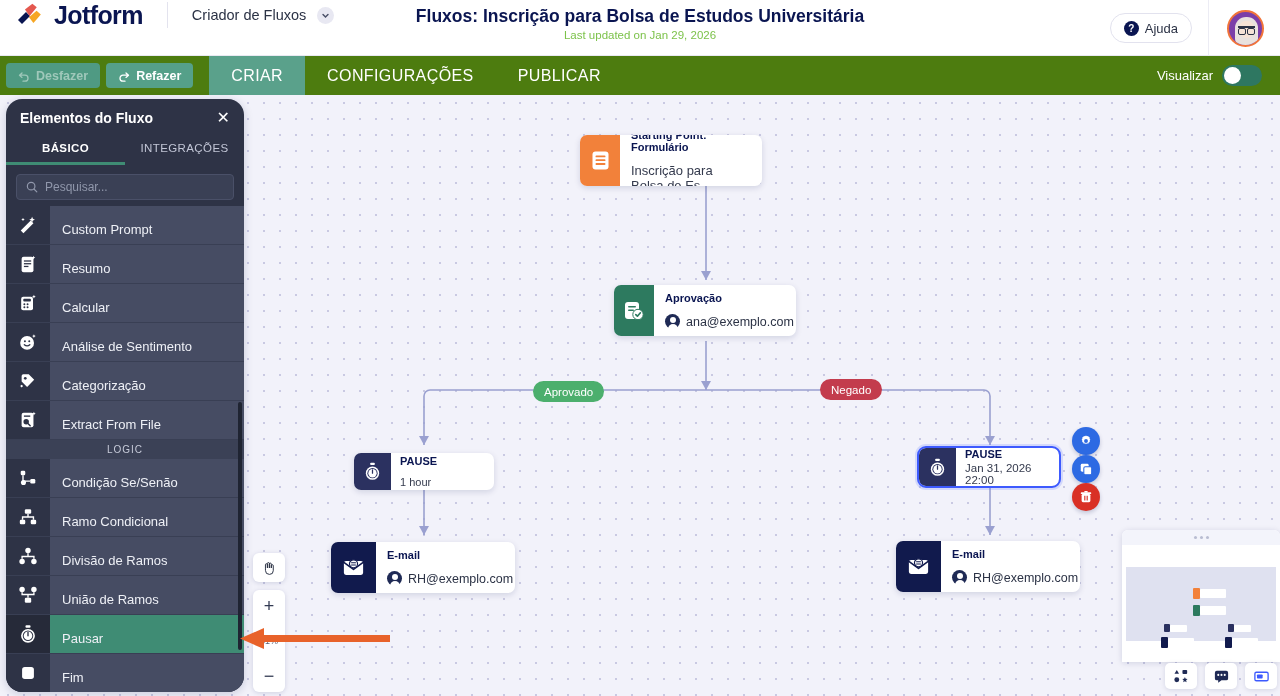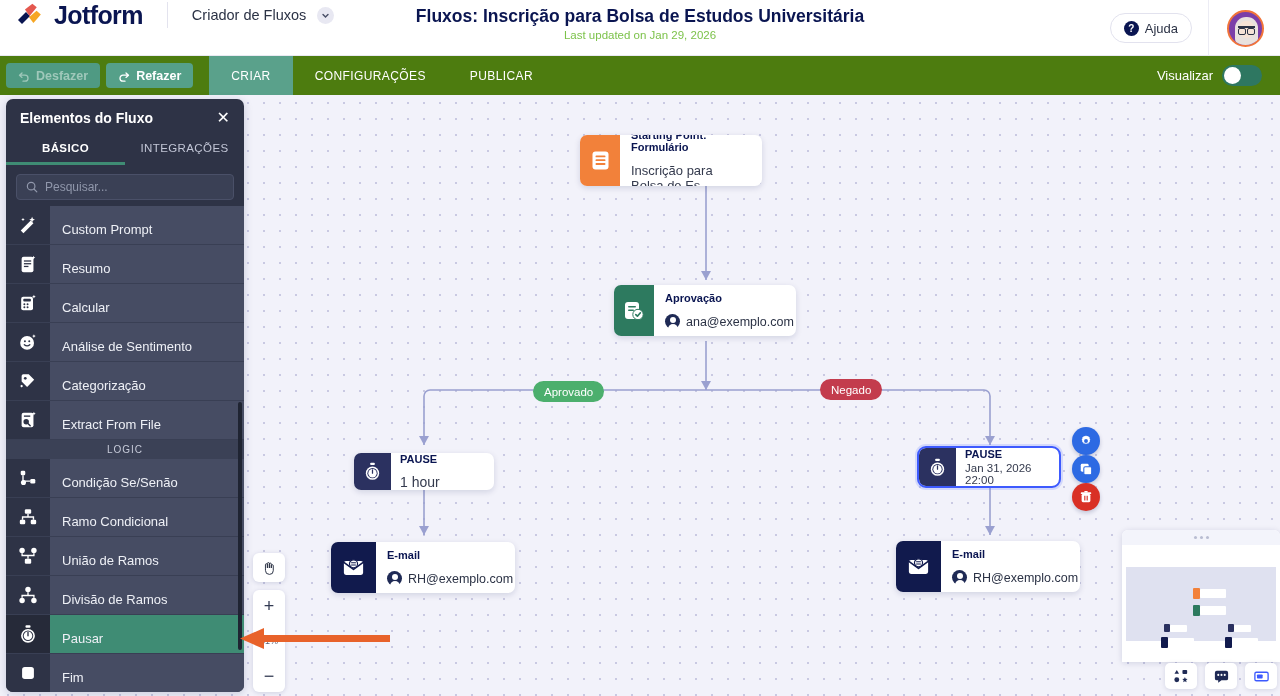--- a/index.html
+++ b/index.html
@@ -86,21 +86,21 @@
     display: flex; align-items: center; gap: 6px; height: 25px; padding: 0 12px;
     border-radius: 4px; font-size: 12.5px; font-weight: bold; cursor: pointer;
     border: none;
   }
   .nav-btn.disabled { background: #4f9a83; color: #9fc8ba; }
   .nav-btn.enabled  { background: #55a089; color: #ffffff; }
 
   .nav-tabs { display: flex; margin-left: 16px; height: 39px; }
   .nav-tab {
     display: flex; align-items: center; padding: 0 22px; height: 39px;
-    font-size: 12px; color: #ffffff; letter-spacing: 0.4px; cursor: pointer;
+    font-size: 16px; color: #ffffff; letter-spacing: 0.4px; cursor: pointer;
   }
   .nav-tab.active { background: #5aa18b; }
 
   .preview-group {
     margin-left: auto; display: flex; align-items: center; gap: 9px;
     padding-right: 18px;
   }
   .preview-label { font-size: 13px; color: #fff; }
   .toggle {
     width: 40px; height: 21px; border-radius: 11px; background: #2e7761;
@@ -116,21 +116,21 @@
     position: absolute; top: 95px; left: 0; width: 1280px; height: 601px;
     background-color: #f2f2fa;
     background-image: radial-gradient(#c9c9e2 1px, transparent 1px);
     background-size: 16px 16px;
     overflow: hidden;
   }
 
   
   .panel {
     position: absolute; top: 99px; left: 6px; width: 238px; height: 593px;
-    background: #2e3346; border-radius: 7px; overflow: hidden;
+    background: #2e3346; border-radius: 16px; overflow: hidden;
     box-shadow: 0 2px 10px rgba(10,21,81,0.18);
     display: flex; flex-direction: column; z-index: 20;
   }
   .panel-head {
     display: flex; align-items: center; justify-content: space-between;
     padding: 11px 14px 10px 14px;
   }
   .panel-title { font-size: 14px; font-weight: bold; color: #ffffff; }
   .panel-close { color: #ffffff; font-size: 16px; line-height: 1; cursor: pointer; }
   .panel-tabs { display: flex; }
@@ -395,21 +395,21 @@
         <svg width="19" height="19" viewBox="0 0 20 20">
             <rect x="7.5" y="0.8" width="5" height="2.4" rx="1" fill="#fff"></rect>
             <circle cx="10" cy="11.8" r="7" fill="#fff"></circle>
             <circle cx="10" cy="11.8" r="5.4" fill="#2b3160"></circle>
             <circle cx="10" cy="11.8" r="4.4" fill="#fff"></circle>
             <path d="M10 11.8 V8.4" stroke="#2b3160" stroke-width="1.3" stroke-linecap="round"></path>
           </svg>
       </div>
       <div class="node-body" style="padding:5px 10px 5px 9px;">
         <span class="node-title">PAUSE</span>
-        <span class="node-sub plain" style="font-size:14px;margin-top:9px;">1 hour</span>
+        <span class="node-sub plain" style="font-size:11px;margin-top:9px;">1 hour</span>
       </div>
     </div>
 
     <div class="node node-selected" style="left:919px;top:353px;width:140px;height:38px;">
       <div class="node-icon" style="background:#2b3160;flex:0 0 37px;width:37px;">
         <svg width="19" height="19" viewBox="0 0 20 20">
             <rect x="7.5" y="0.8" width="5" height="2.4" rx="1" fill="#fff"></rect>
             <circle cx="10" cy="11.8" r="7" fill="#fff"></circle>
             <circle cx="10" cy="11.8" r="5.4" fill="#2b3160"></circle>
             <circle cx="10" cy="11.8" r="4.4" fill="#fff"></circle>
@@ -611,41 +611,41 @@
               <path d="M11 7.5 V11 M5 14 V11 H17 V14" stroke="#fff" stroke-width="1.5" fill="none"></path>
             </svg>
         </span>
         <span class="elem-lbl-wrap">
             <span class="elem-label">Ramo Condicional</span>
           </span>
       </div>
       <div class="elem-row">
         <span class="elem-icon">
           <svg width="20" height="20" viewBox="0 0 22 22">
+              <circle cx="11" cy="5" r="3" fill="#fff"></circle>
+              <circle cx="4.5" cy="17" r="3" fill="#fff"></circle>
+              <circle cx="17.5" cy="17" r="3" fill="#fff"></circle>
+              <path d="M11 8 V11.5 M4.5 14 V11.5 H17.5 V14" stroke="#fff" stroke-width="1.5" fill="none"></path>
+            </svg>
+        </span>
+        <span class="elem-lbl-wrap">
+            <span class="elem-label">Divisão de Ramos</span>
+          </span>
+      </div>
+      <div class="elem-row">
+        <span class="elem-icon">
+          <svg width="20" height="20" viewBox="0 0 22 22">
               <circle cx="4.5" cy="5" r="3" fill="#fff"></circle>
               <circle cx="17.5" cy="5" r="3" fill="#fff"></circle>
               <rect x="7.5" y="14" width="7" height="5.5" rx="1.4" fill="#fff"></rect>
               <path d="M4.5 8 V10.5 H17.5 V8 M11 10.5 V14" stroke="#fff" stroke-width="1.5" fill="none"></path>
             </svg>
         </span>
         <span class="elem-lbl-wrap">
             <span class="elem-label">União de Ramos</span>
-          </span>
-      </div>
-      <div class="elem-row">
-        <span class="elem-icon">
-          <svg width="20" height="20" viewBox="0 0 22 22">
-              <circle cx="11" cy="5" r="3" fill="#fff"></circle>
-              <circle cx="4.5" cy="17" r="3" fill="#fff"></circle>
-              <circle cx="17.5" cy="17" r="3" fill="#fff"></circle>
-              <path d="M11 8 V11.5 M4.5 14 V11.5 H17.5 V14" stroke="#fff" stroke-width="1.5" fill="none"></path>
-            </svg>
-        </span>
-        <span class="elem-lbl-wrap">
-            <span class="elem-label">Divisão de Ramos</span>
           </span>
       </div>
       <div class="elem-row highlight">
         <span class="elem-icon">
           <svg width="20" height="20" viewBox="0 0 22 22">
               <rect x="8.2" y="1.5" width="5.6" height="2.6" rx="1.1" fill="#fff"></rect>
               <circle cx="11" cy="13" r="7.6" fill="#fff"></circle>
               <circle cx="11" cy="13" r="5.8" fill="#2e3346"></circle>
               <circle cx="11" cy="13" r="4.7" fill="#fff"></circle>
               <path d="M11 13 V9.3" stroke="#2e3346" stroke-width="1.5" stroke-linecap="round"></path>

